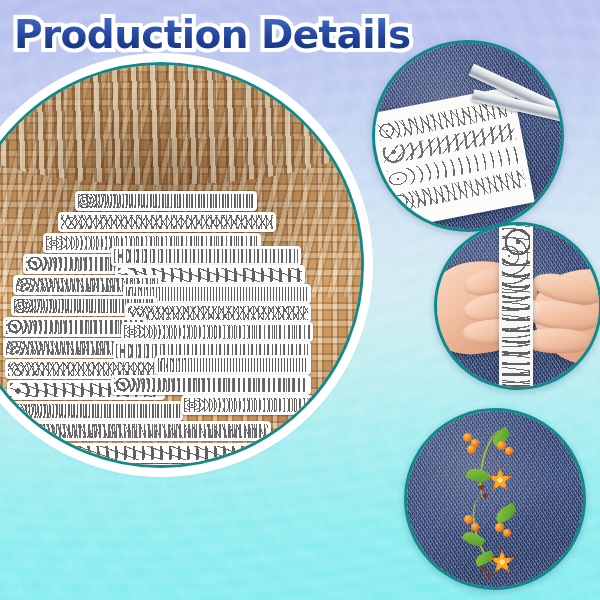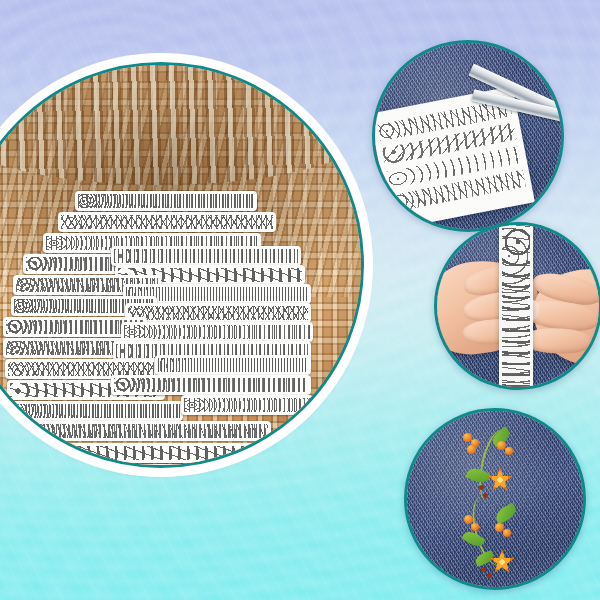--- a/index.html
+++ b/index.html
@@ -238,20 +238,24 @@
 </style>
 </head>
 <body>
 
 <div id="stage">
 
   <div class="bg-base"></div>
   <div class="bg-swirl"></div>
   <div class="bg-swirl2"></div>
 
+  <div id="title-wrap">
+    <div class="title-txt title-out">Production Details</div>
+    <div class="title-txt title-fill">Production Details</div>
+  </div>
 
   <div id="main-circle">
     <div class="basket">
       <div class="weave-a"></div>
       <div class="weave-b"></div>
       <div class="weave-c"></div>
       <div class="weave-rim"></div>
       <div class="weave-shade"></div>
     </div>
     <div id="strip-stack">

